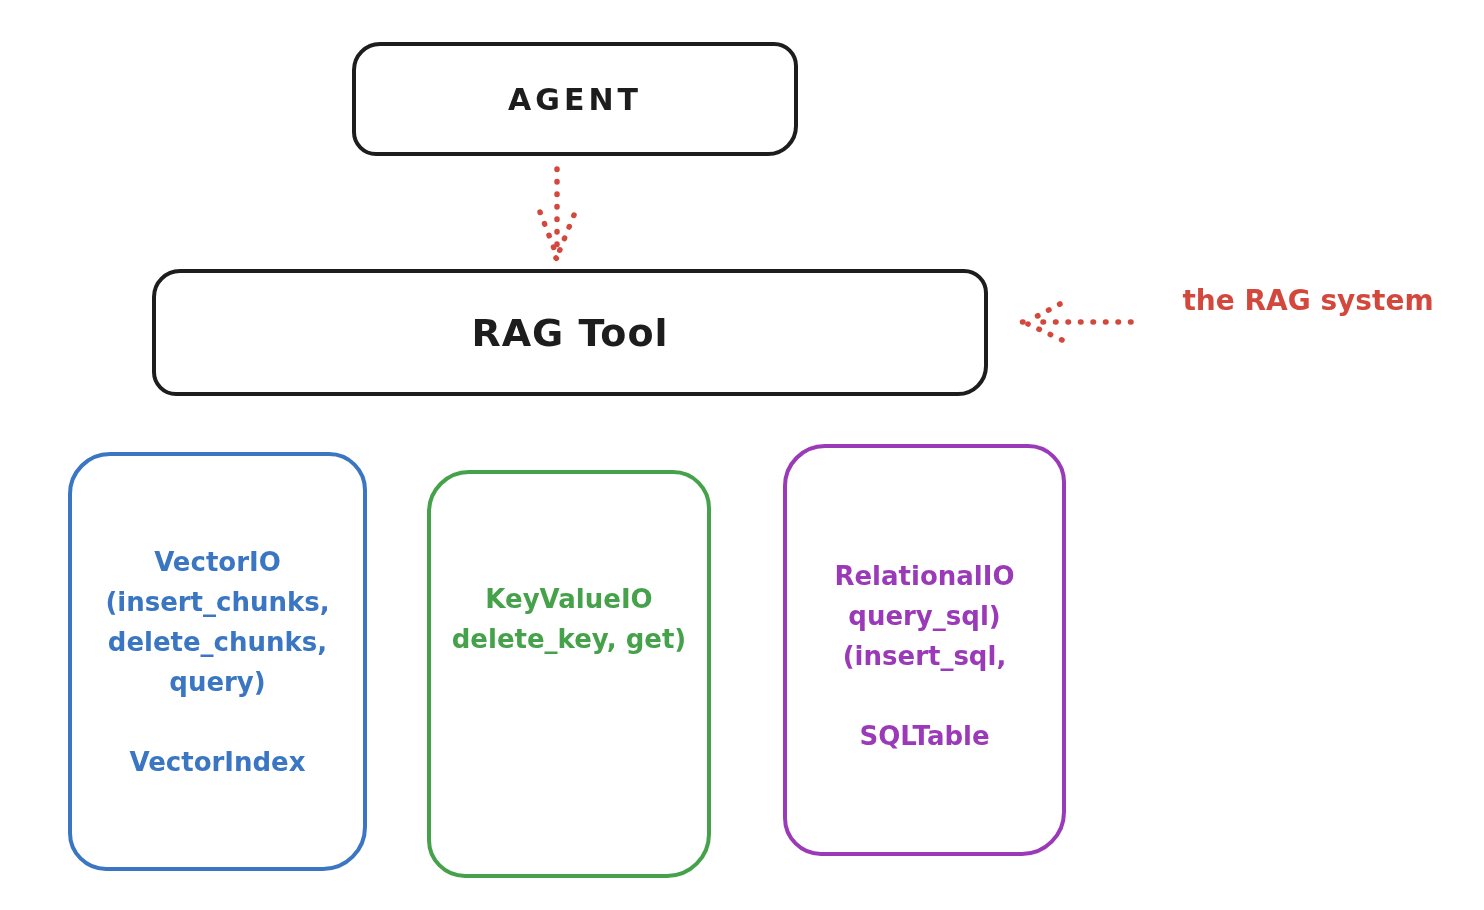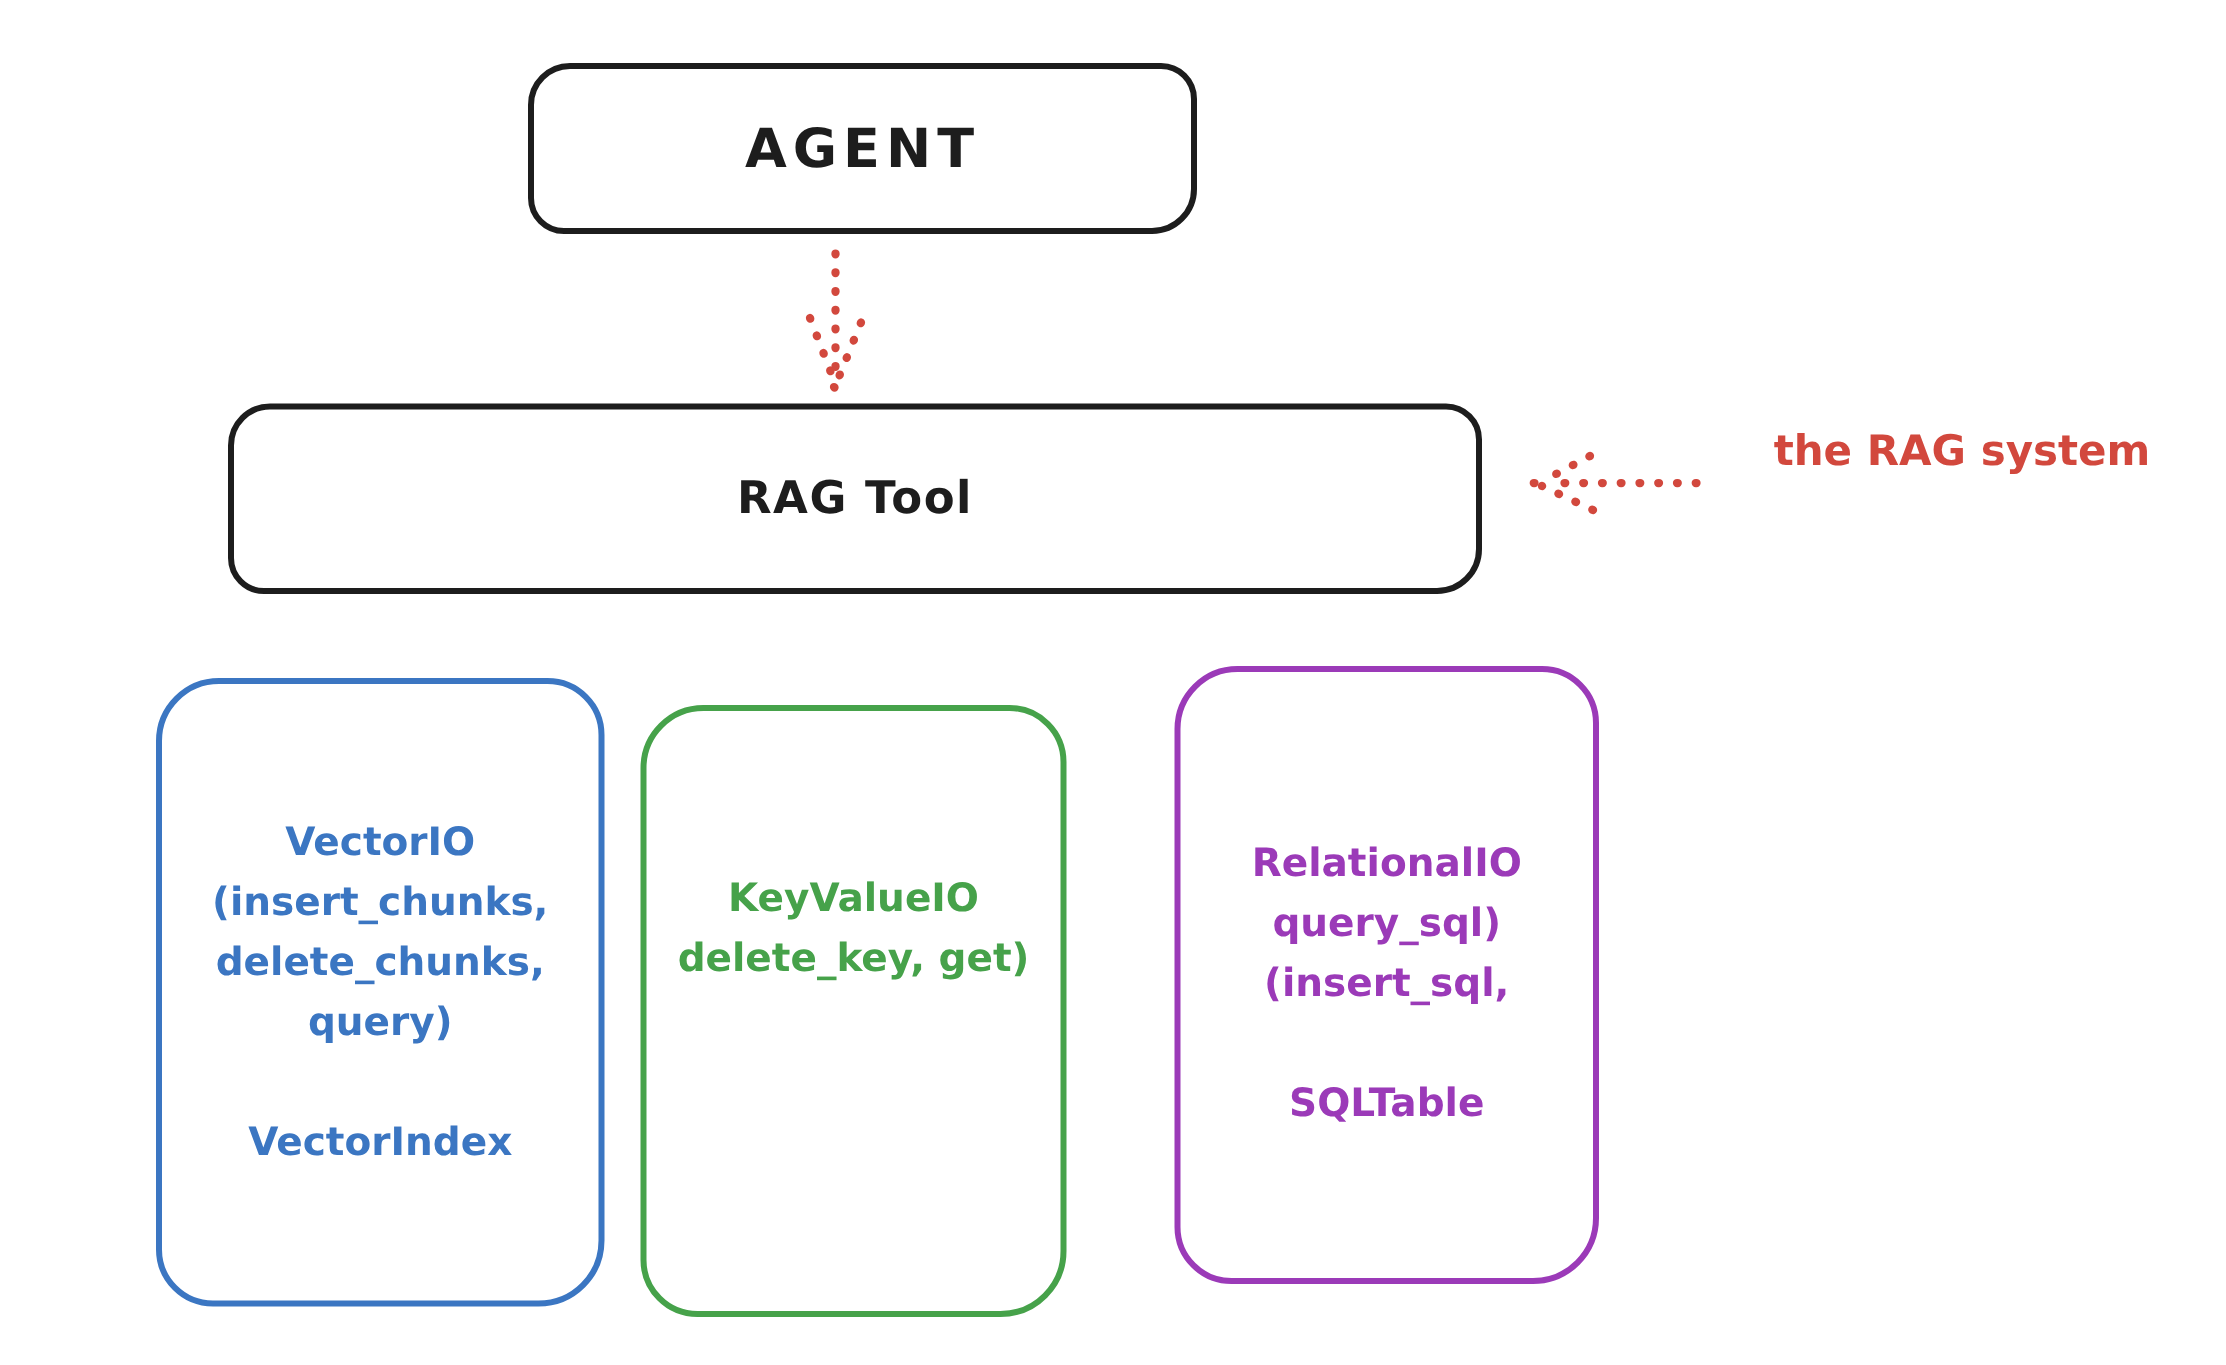--- a/index.html
+++ b/index.html
@@ -21,44 +21,43 @@
     border-radius: 28px 24px 30px 24px;
     display: flex;
     align-items: center;
     justify-content: center;
     background: #ffffff;
     color: #1d1d1d;
   }
   .agent-box {
     left: 352px; top: 42px;
     width: 446px; height: 114px;
-    font-size: 36px; font-weight: bold;
+    font-size: 30px; font-weight: bold;
     letter-spacing: 4px;
   }
   .rag-box {
     left: 152px; top: 269px;
     width: 836px; height: 127px;
-    font-size: 30px; font-weight: 600;
+    font-size: 38px; font-weight: 600;
     letter-spacing: 1px;
   }
   
   .store-box {
     position: absolute;
     border-radius: 42px 38px 44px 38px;
     background: #ffffff;
     text-align: center;
     font-size: 26px;
     font-weight: 600;
     line-height: 40px;
   }
   .store-blue {
     left: 68px; top: 452px; width: 299px; height: 419px;
     border: 4px solid #3b76c2; color: #3b76c2;
     padding-top: 86px;
-    margin-left: 36px;
   }
   .store-green {
     left: 427px; top: 447px; width: 284px; height: 408px;
     border: 4px solid #46a24a; color: #46a24a;
     padding-top: 105px;
     margin-top: 23px;
   }
   .store-purple {
     left: 783px; top: 444px; width: 283px; height: 412px;
     border: 4px solid #9b3ab8; color: #9b3ab8;

